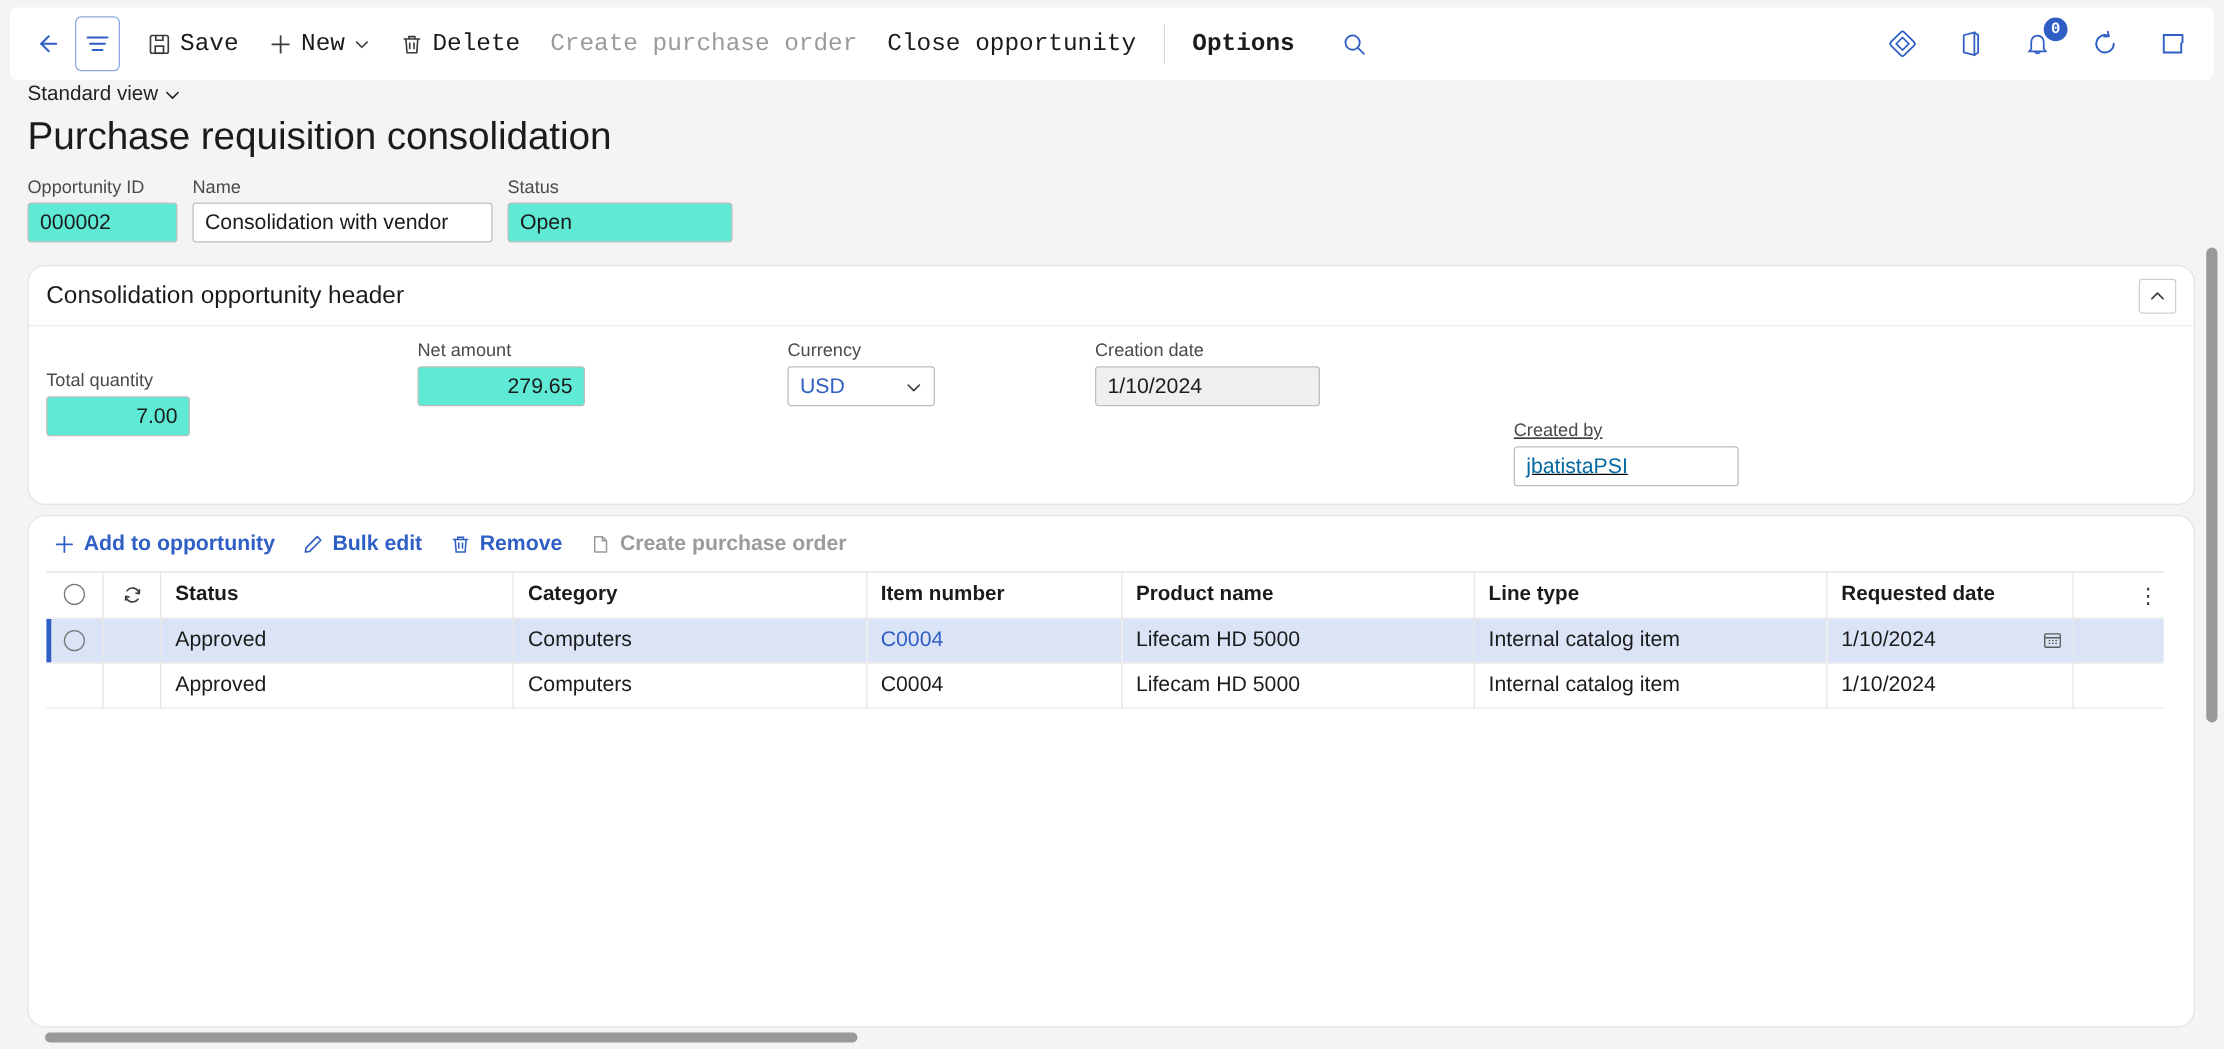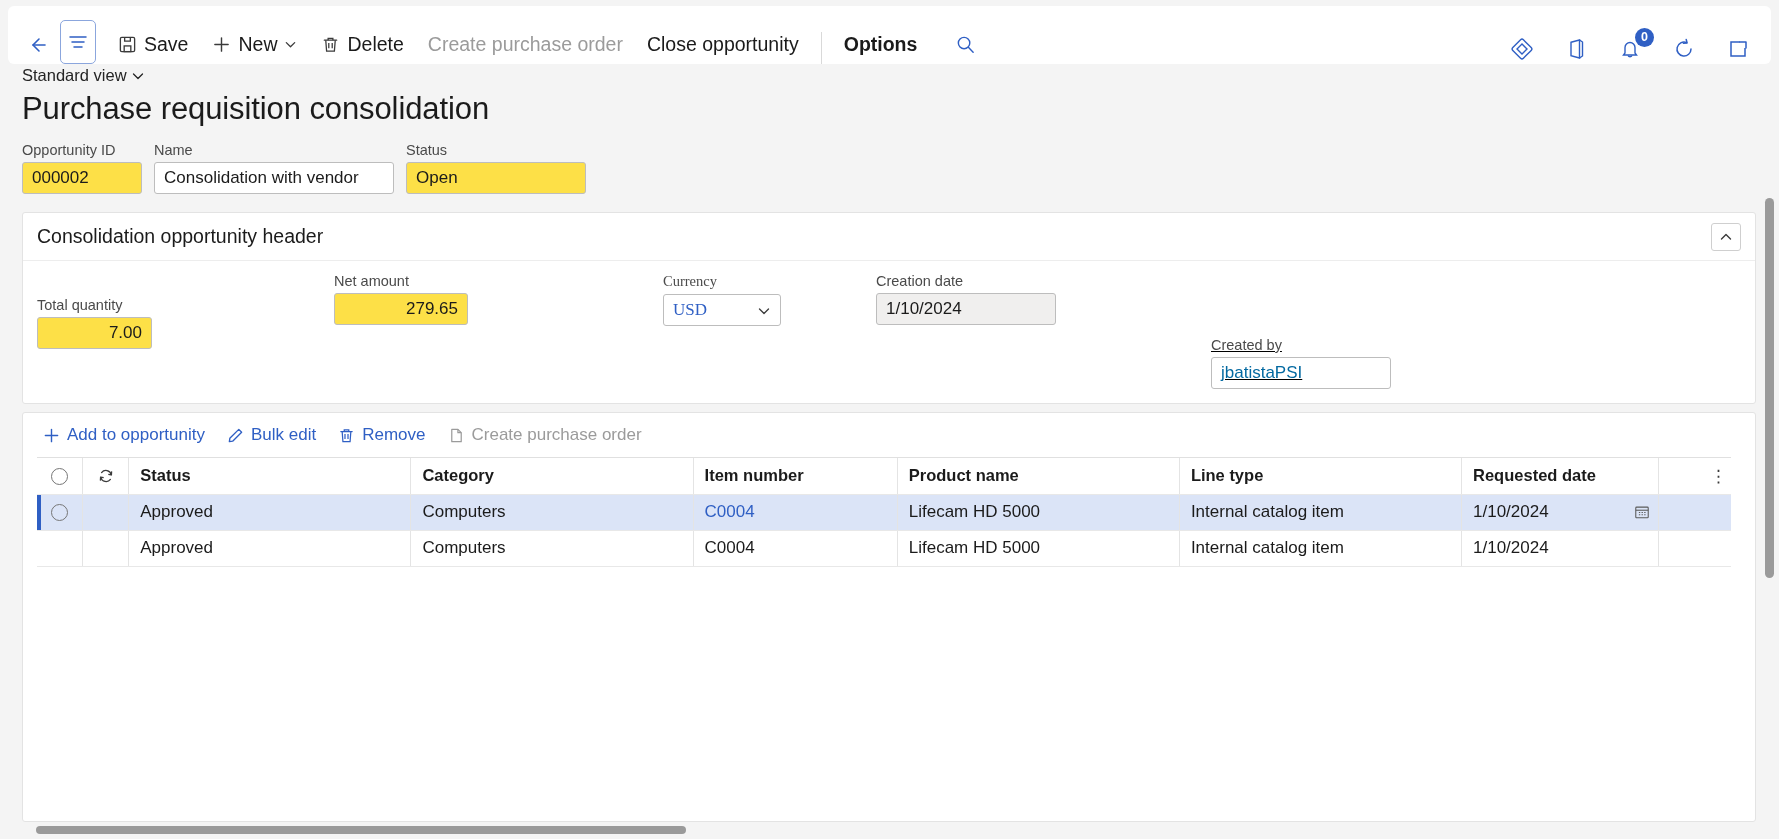--- a/index.html
+++ b/index.html
@@ -17,25 +17,26 @@
     overflow: hidden;
   }
 
   
   .cmdbar-wrap {
     position: absolute; top: 0; left: 0;
     width: 1779px; height: 68px;
     padding: 6px 8px 0 8px;
   }
   .cmdbar {
-    display: flex; align-items: flex-end;
+    display: flex; align-items: center;
     height: 58px;
     background: #ffffff;
     border-radius: 6px;
     padding: 0 14px 0 10px;
+    font-family: Liberation Mono, monospace;
   }
   .cmd-back {
     display: flex; align-items: center; justify-content: center;
     width: 38px; height: 38px;
     cursor: pointer;
     color: #2f5fc4;
   }
   .cmd-hamburger {
     display: flex; align-items: center; justify-content: center;
     width: 36px; height: 44px;
@@ -115,38 +116,38 @@
     display: flex; align-items: flex-start; gap: 12px;
   }
   .fld-label {
     font-size: 14.5px; color: #4a4a4a;
     margin-bottom: 4px; white-space: nowrap;
   }
   .fld-box {
     height: 32px;
     border: 1px solid #bdbdbd;
     border-radius: 3px;
-    background: #fde047;
+    background: #5eead4;
     display: flex; align-items: center;
     padding: 0 9px;
     font-size: 17px;
     color: #1b1b1b;
   }
   .fld-box.editable { background: #ffffff; }
   .fld-box.num { justify-content: flex-end; }
   .fld-box.link { color: #0369a1; }
 
   
   .card {
     position: absolute;
     left: 22px;
     width: 1734px;
     background: #ffffff;
     border: 1px solid #e3e3e3;
-    border-radius: 3px;
+    border-radius: 14px;
   }
   #card-header { top: 212px; height: 192px; }
   #card-lines  { top: 412px; height: 410px; }
 
   .card-title-row {
     display: flex; align-items: center;
     height: 48px;
     padding: 0 14px 0 14px;
     border-bottom: 1px solid #ededed;
   }
@@ -165,21 +166,21 @@
   }
 
   
   .hdr-grid {
     position: relative;
     height: 142px;
   }
   .hdr-cell { position: absolute; }
   #hc-qty  { left: 14px;   top: 12px; margin-top: 24px; }
   #hc-net  { left: 311px;  top: 12px; }
-  #hc-cur  { left: 640px;  top: 12px; font-family: Liberation Serif, serif; }
+  #hc-cur  { left: 607px;  top: 12px; }
   #hc-crd  { left: 853px;  top: 12px; }
   #hc-tgt  { left: 1203px; top: 12px; }
   #hc-by   { left: 1188px; top: 76px; text-decoration: underline; }
 
   .sel-box {
     position: relative;
     height: 32px;
     border: 1px solid #bdbdbd;
     border-radius: 3px;
     background: #ffffff;
@@ -211,20 +212,21 @@
     padding: 0 14px;
     gap: 10px;
   }
   .tb-item {
     display: flex; align-items: center; gap: 7px;
     font-size: 17px;
     color: #2f5fc4;
     padding: 3px 6px;
     white-space: nowrap;
     cursor: pointer;
+    font-weight: bold;
   }
   .tb-item.disabled { color: #9b9b9b; cursor: default; }
 
   
   .grid-wrap {
     position: relative;
     margin: 0 0 0 14px;
     width: 1694px;
     height: 290px;
     overflow: hidden;

